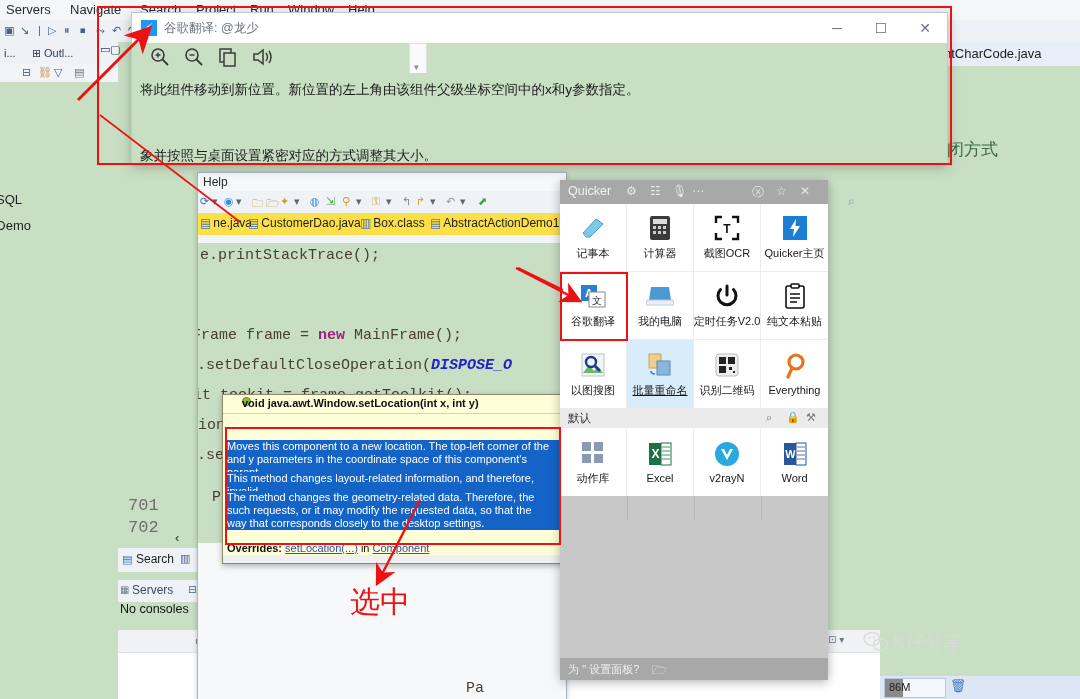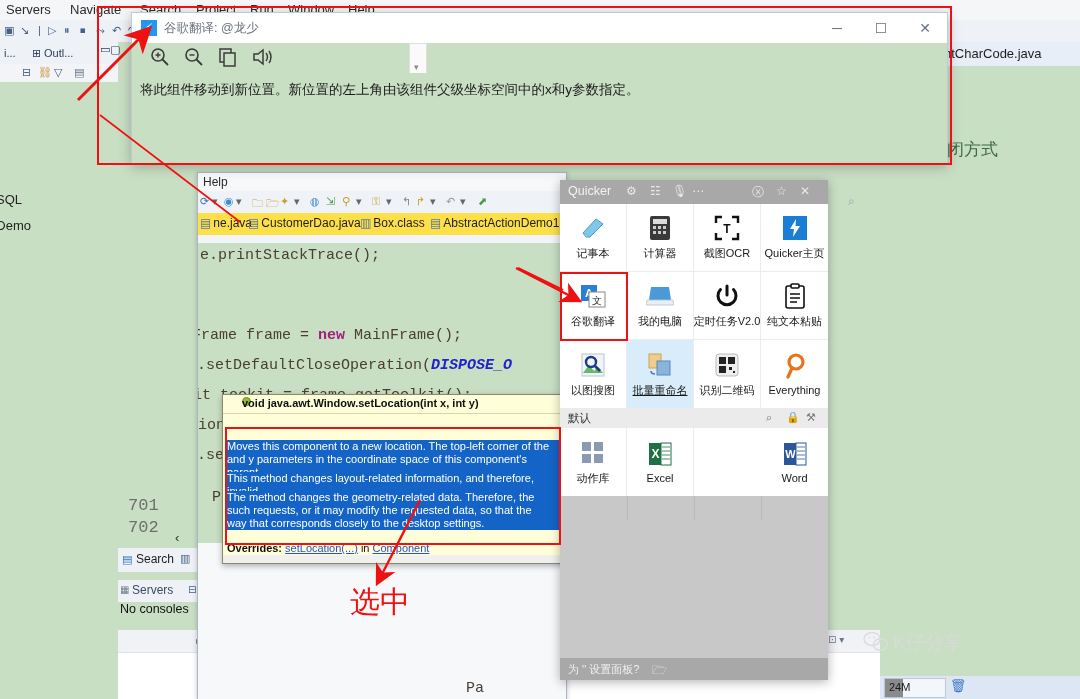--- a/index.html
+++ b/index.html
@@ -234,21 +234,21 @@
   <span class="abs" style="left:196px;top:4px;font-size:10px;color:#2a6fc9">▣</span>
   <span class="bt active" style="left:206px">Console</span>
   <span class="abs" style="left:256px;top:4px;font-size:10px;color:#6a7a8a">✕</span>
   <span class="abs" style="left:710px;top:4px;font-size:10px;color:#6a7a8a">⊡ ▾</span>
 </div>
 <div class="abs" id="console-body"></div>
 
 <div class="abs" id="status-right"></div>
 <div class="abs" id="heap-box">
   <div id="heap-fill"></div>
-  <span>24M</span>
+  <span>86M</span>
 </div>
 <div class="abs" id="trash-icon">🗑</div>
 
 <div class="abs" id="watermark">
   <svg id="wm-logo" viewBox="0 0 26 22">
     <ellipse cx="9" cy="8" rx="8" ry="6.5" fill="none" stroke="#dcdcdc" stroke-width="1.4"></ellipse>
     <ellipse cx="17.5" cy="13.5" rx="7" ry="5.8" fill="none" stroke="#dcdcdc" stroke-width="1.4"></ellipse>
     <circle cx="6.5" cy="6.5" r="1" fill="#dcdcdc"></circle>
       <circle cx="11" cy="6.5" r="1" fill="#dcdcdc"></circle>
     <circle cx="15.5" cy="12.5" r=".9" fill="#dcdcdc"></circle>
@@ -490,20 +490,29 @@
     <div class="q-cell" style="left:67px;top:0;border-bottom:none">
       <div class="gi">
         <svg width="24" height="26" viewBox="0 0 24 26">
             <rect x="1" y="2" width="13" height="22" fill="#1e7145"></rect>
             <text x="7.5" y="17" font-size="12" fill="#fff" text-anchor="middle" font-family="Liberation Sans" font-weight="bold">X</text>
             <rect x="13" y="2" width="10" height="22" fill="#fff" stroke="#1e7145"></rect>
             <path d="M14 6 H22 M14 10 H22 M14 14 H22 M14 18 H22" stroke="#1e7145" stroke-width=".8"></path>
           </svg>
       </div>
       <div class="lab">Excel</div>
+    </div>
+    <div class="q-cell" style="left:134px;top:0;border-bottom:none">
+      <div class="gi">
+        <svg width="26" height="26" viewBox="0 0 26 26">
+            <circle cx="13" cy="13" r="12" fill="#2aa8e0"></circle>
+            <path d="M7 8 L13 19 L19 8 L16 8 L13 14 L10 8 Z" fill="#fff"></path>
+          </svg>
+      </div>
+      <div class="lab">v2rayN</div>
     </div>
     <div class="q-cell" style="left:201px;top:0;border-right:none;border-bottom:none">
       <div class="gi">
         <svg width="24" height="26" viewBox="0 0 24 26">
             <rect x="1" y="2" width="13" height="22" fill="#2b579a"></rect>
             <text x="7.5" y="17" font-size="11" fill="#fff" text-anchor="middle" font-family="Liberation Sans" font-weight="bold">W</text>
             <rect x="13" y="2" width="10" height="22" fill="#fff" stroke="#2b579a"></rect>
             <path d="M14 6 H22 M14 10 H22 M14 14 H22 M14 18 H22" stroke="#2b579a" stroke-width=".8"></path>
           </svg>
       </div>
@@ -562,20 +571,21 @@
           <path d="M14 6 Q17 10 14 14" fill="none" stroke="#3b3b3b" stroke-width="1.4"></path>
           <path d="M17 4 Q21 10 17 16" fill="none" stroke="#3b3b3b" stroke-width="1.4"></path>
         </svg>
     </span>
   </div>
   <div id="gt-handle">
       <span class="cv">▾</span>
     </div>
   <div id="gt-body">
     <p style="top:6px">将此组件移动到新位置。新位置的左上角由该组件父级坐标空间中的x和y参数指定。</p>
+    <p style="top:72px">象并按照与桌面设置紧密对应的方式调整其大小。</p>
   </div>
 </div>
 
 <div class="abs" id="red-box-top"></div>
 <div class="abs" id="red-box-jd"></div>
 <div class="abs" id="ann-xuanzhong">选中</div>
 
 <svg class="ann">
   <defs>
     <marker id="ah" markerWidth="9" markerHeight="9" refX="7" refY="4.5" orient="auto">

